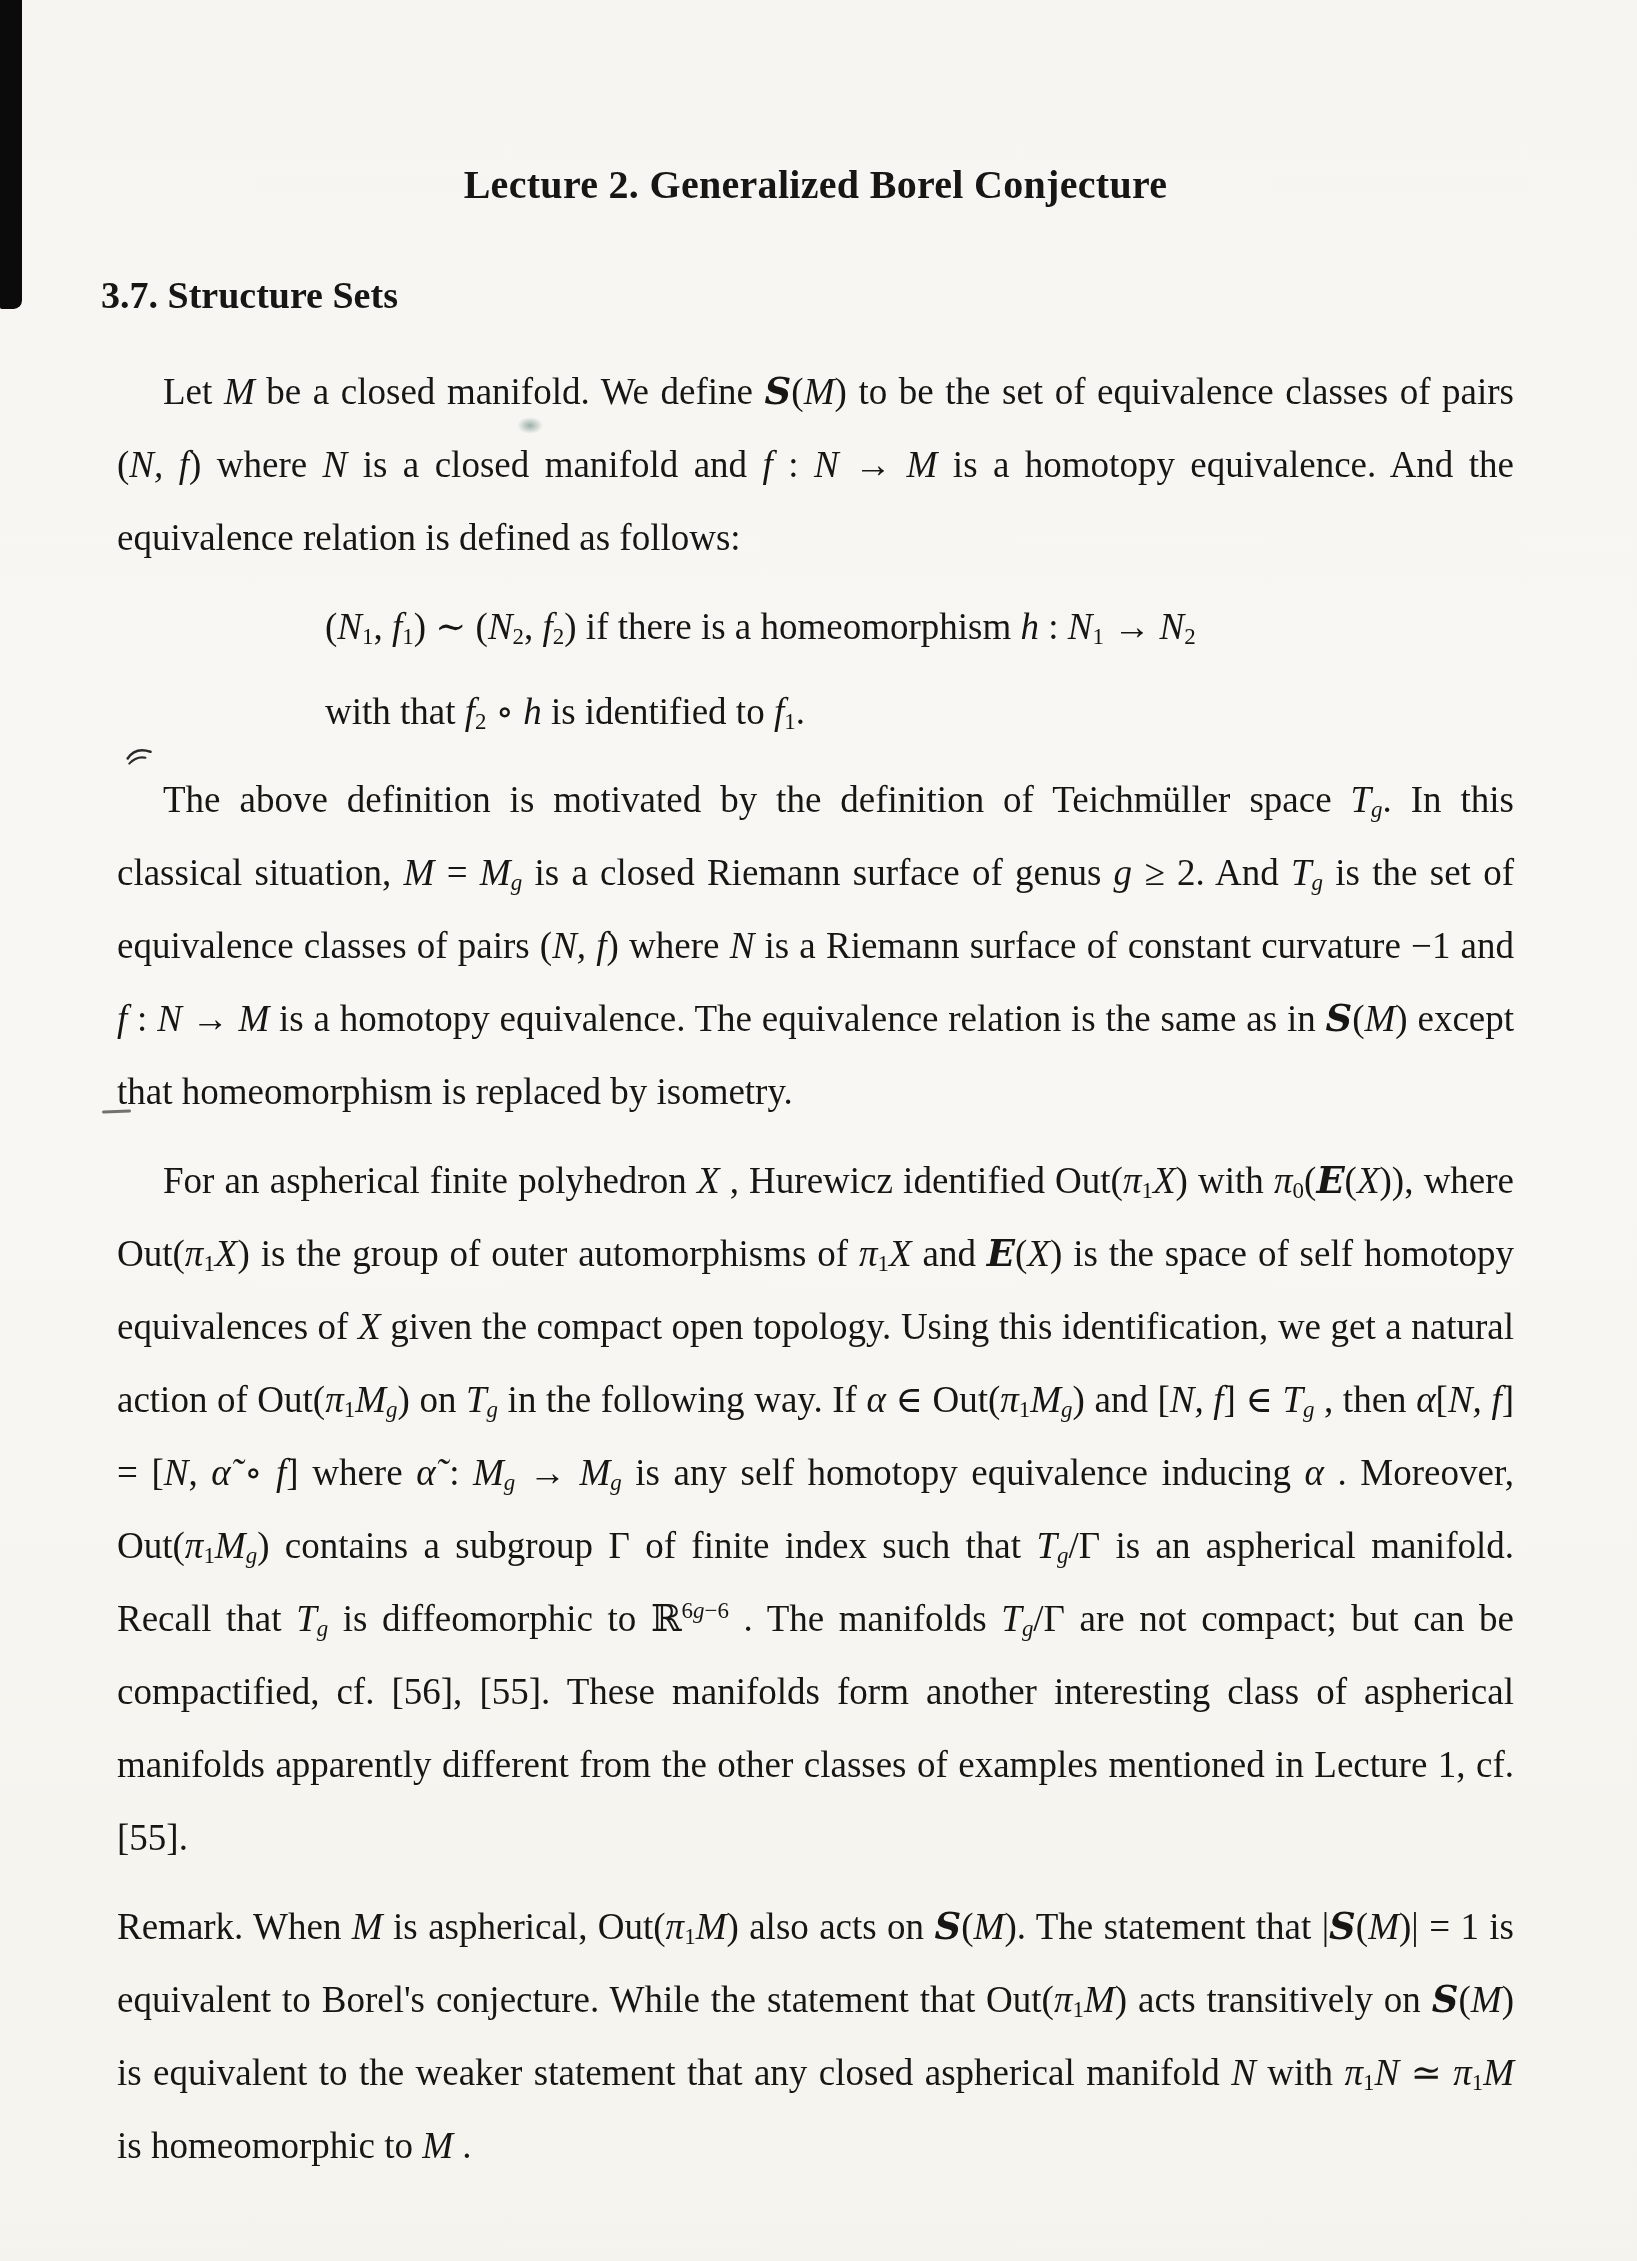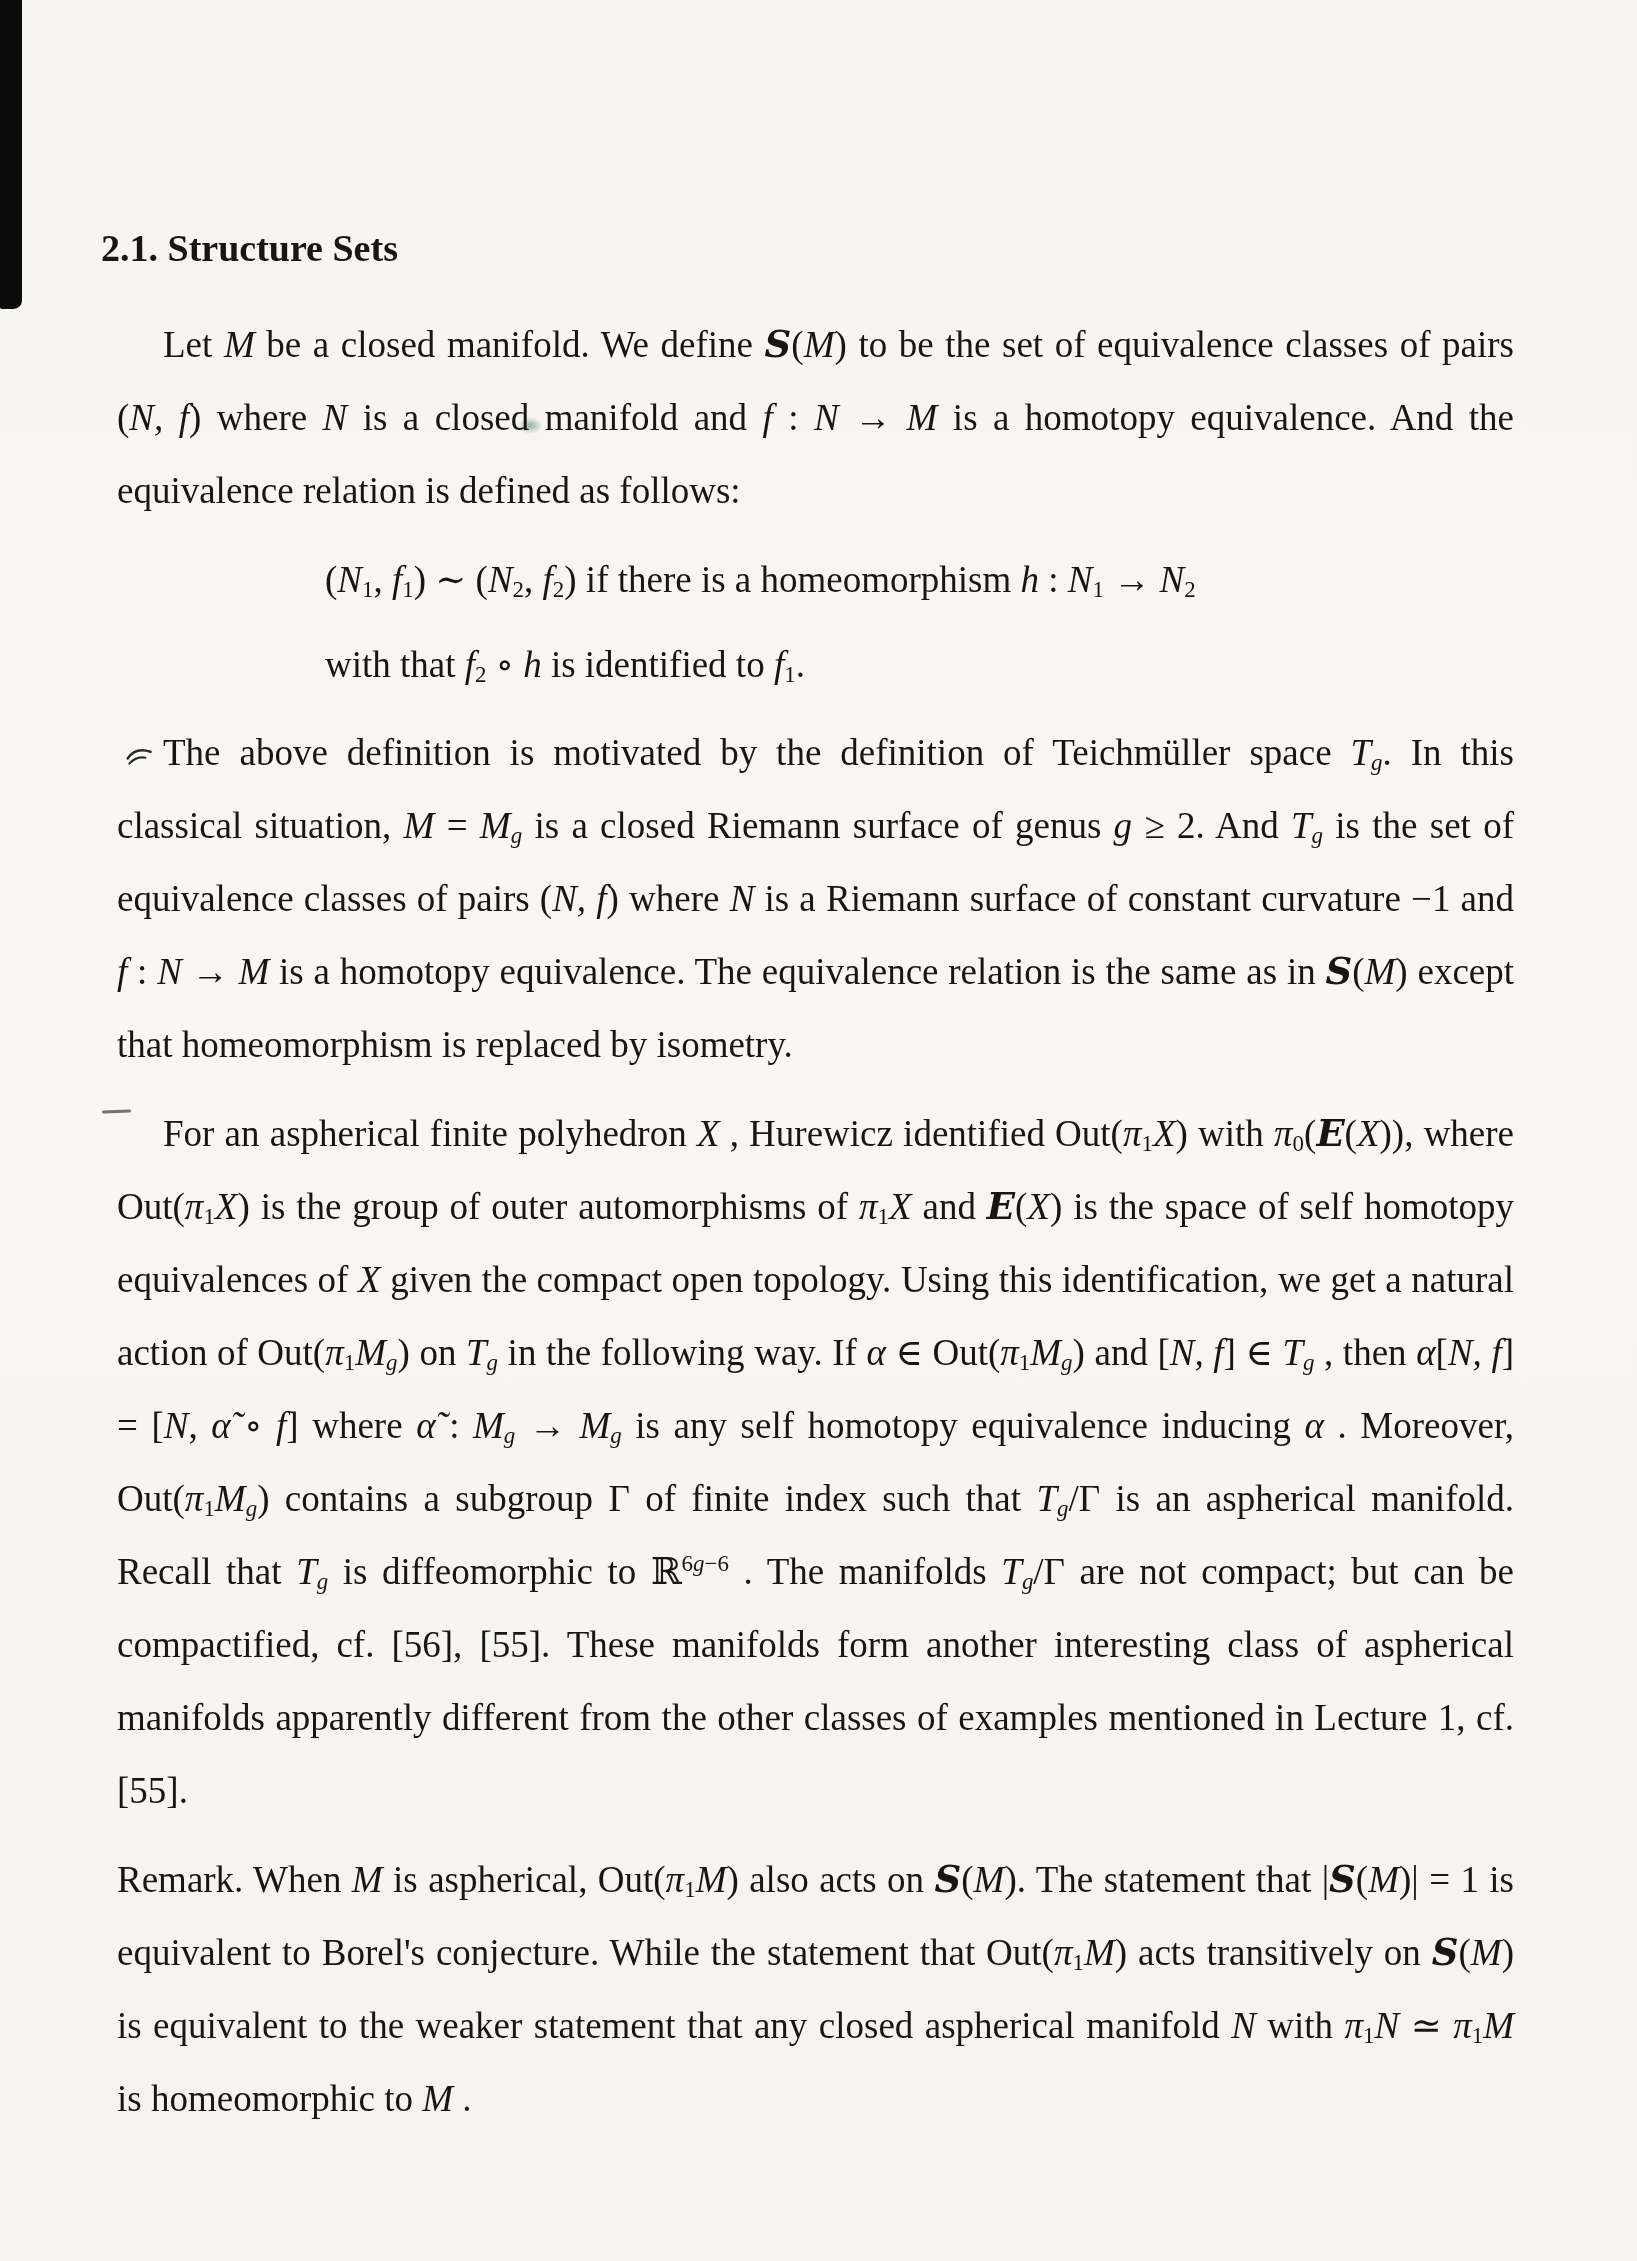--- a/index.html
+++ b/index.html
@@ -120,22 +120,23 @@
     <svg width="29" height="22" viewBox="0 0 34 26" xmlns="http://www.w3.org/2000/svg">
       <path d="M3 16 Q12 2 30 8" fill="none" stroke="#2a2a28" stroke-width="3" stroke-linecap="round"></path>
       <path d="M5 22 Q13 13 24 15" fill="none" stroke="#2a2a28" stroke-width="2.4" stroke-linecap="round"></path>
     </svg>
   </div>
 
   <div class="artifact-underline"></div>
 
   <div class="content">
 
+    <h1 class="title">Lecture 2.  Generalized Borel Conjecture</h1>
 
-    <h2 class="section-heading">2.1. Structure Sets</h2>
+    <h2 class="section-heading">3.7. Structure Sets</h2>
 
     <p class="body indent p1"><span>Let </span><span class="run-i">M</span><span> be a closed manifold.  We define </span><span class="run-cal">S</span><span>(</span><span class="run-i">M</span><span>) to be the set of equivalence classes of pairs (</span><span class="run-i">N, f</span><span>) where </span><span class="run-i">N</span><span> is a closed manifold and </span><span class="run-i">f</span><span> : </span><span class="run-i">N</span><span> → </span><span class="run-i">M</span><span> is a homotopy equivalence. And the equivalence relation is defined as follows:</span></p>
 
     <div class="display-eq">
       <p class="eq-line"><span>(</span><span class="run-i">N</span><span class="run-sub">1</span><span>, </span><span class="run-i">f</span><span class="run-sub">1</span><span>) ∼ (</span><span class="run-i">N</span><span class="run-sub">2</span><span>, </span><span class="run-i">f</span><span class="run-sub">2</span><span>)  if there is a homeomorphism  </span><span class="run-i">h</span><span> : </span><span class="run-i">N</span><span class="run-sub">1</span><span> → </span><span class="run-i">N</span><span class="run-sub">2</span></p>
       <p class="eq-line"><span>with that  </span><span class="run-i">f</span><span class="run-sub">2</span><span> ∘ </span><span class="run-i">h</span><span>  is identified to  </span><span class="run-i">f</span><span class="run-sub">1</span><span>.</span></p>
     </div>
 
     <p class="body indent p2"><span>The above definition is motivated by the definition of Teichmüller space </span><span class="run-i">T</span><span class="run-isub">g</span><span>.  In this classical situation, </span><span class="run-i">M</span><span> = </span><span class="run-i">M</span><span class="run-isub">g</span><span> is a closed Riemann surface of genus </span><span class="run-i">g</span><span> ≥ 2.  And </span><span class="run-i">T</span><span class="run-isub">g</span><span> is the set of equivalence classes of pairs (</span><span class="run-i">N, f</span><span>) where </span><span class="run-i">N</span><span> is a Riemann surface of constant curvature −1 and </span><span class="run-i">f</span><span> : </span><span class="run-i">N</span><span> → </span><span class="run-i">M</span><span> is a homotopy equivalence.  The equivalence relation is the same as in </span><span class="run-cal">S</span><span>(</span><span class="run-i">M</span><span>) except that homeomorphism is replaced by isometry.</span></p>
 

